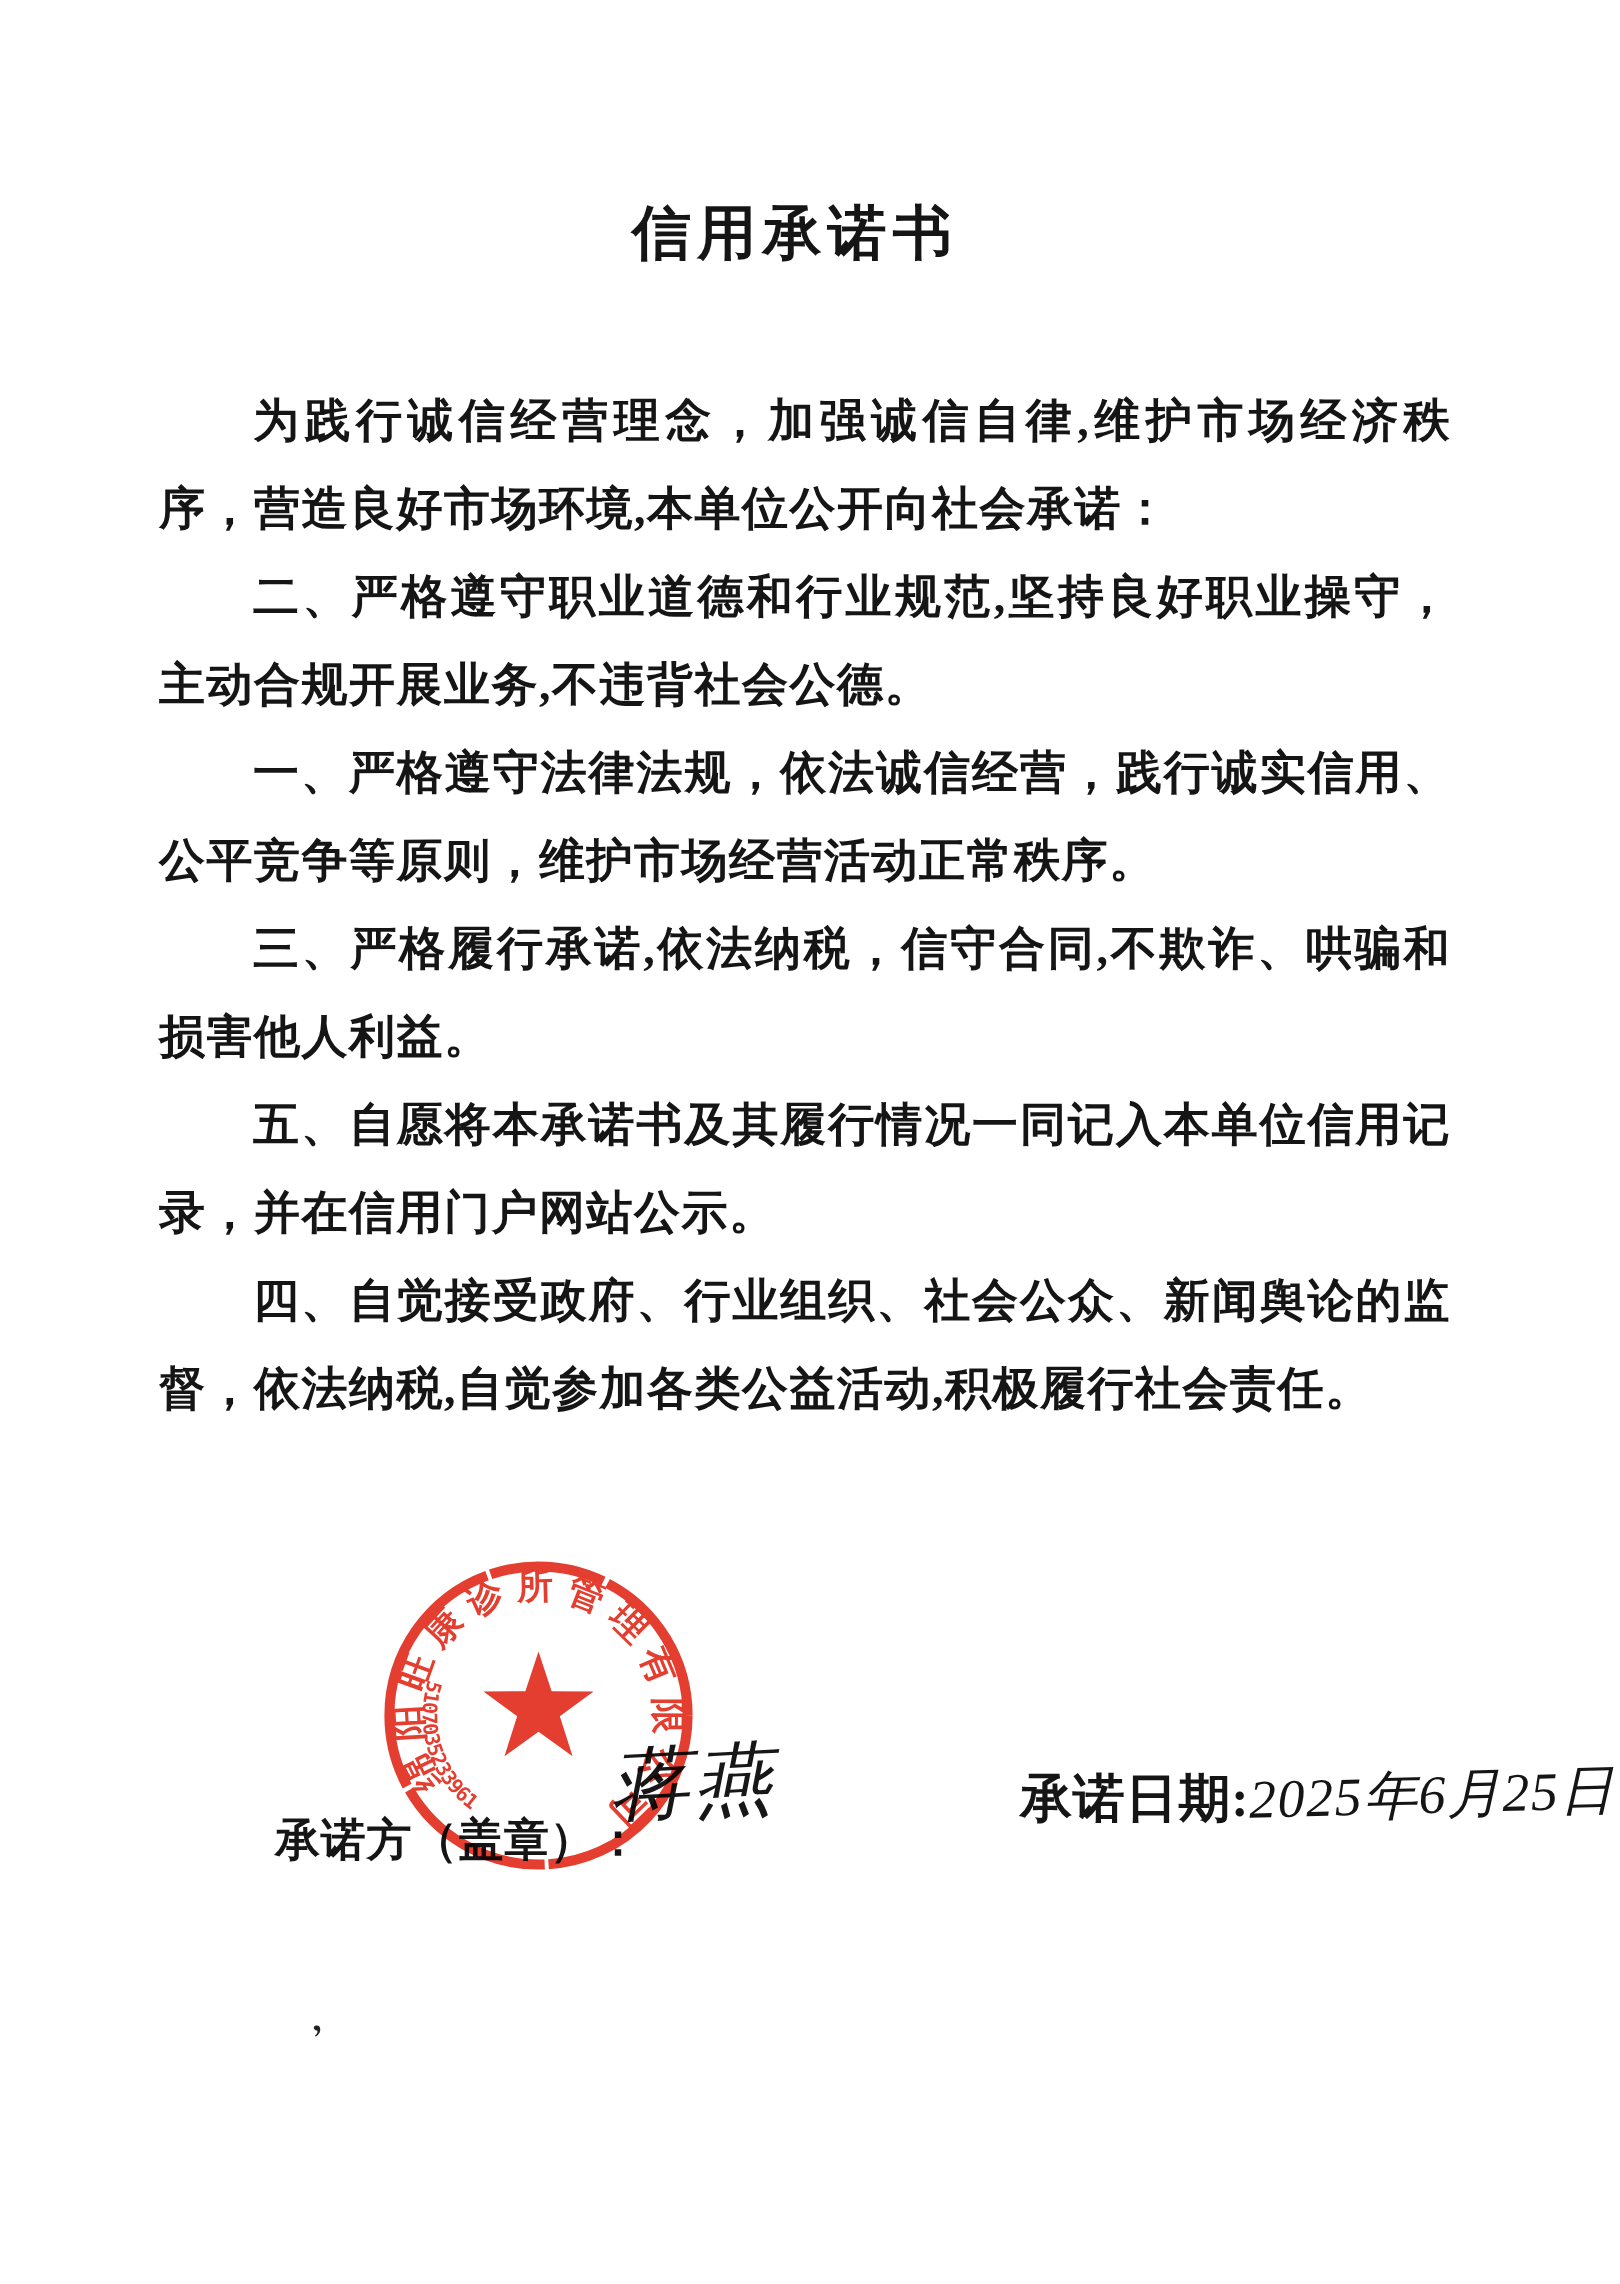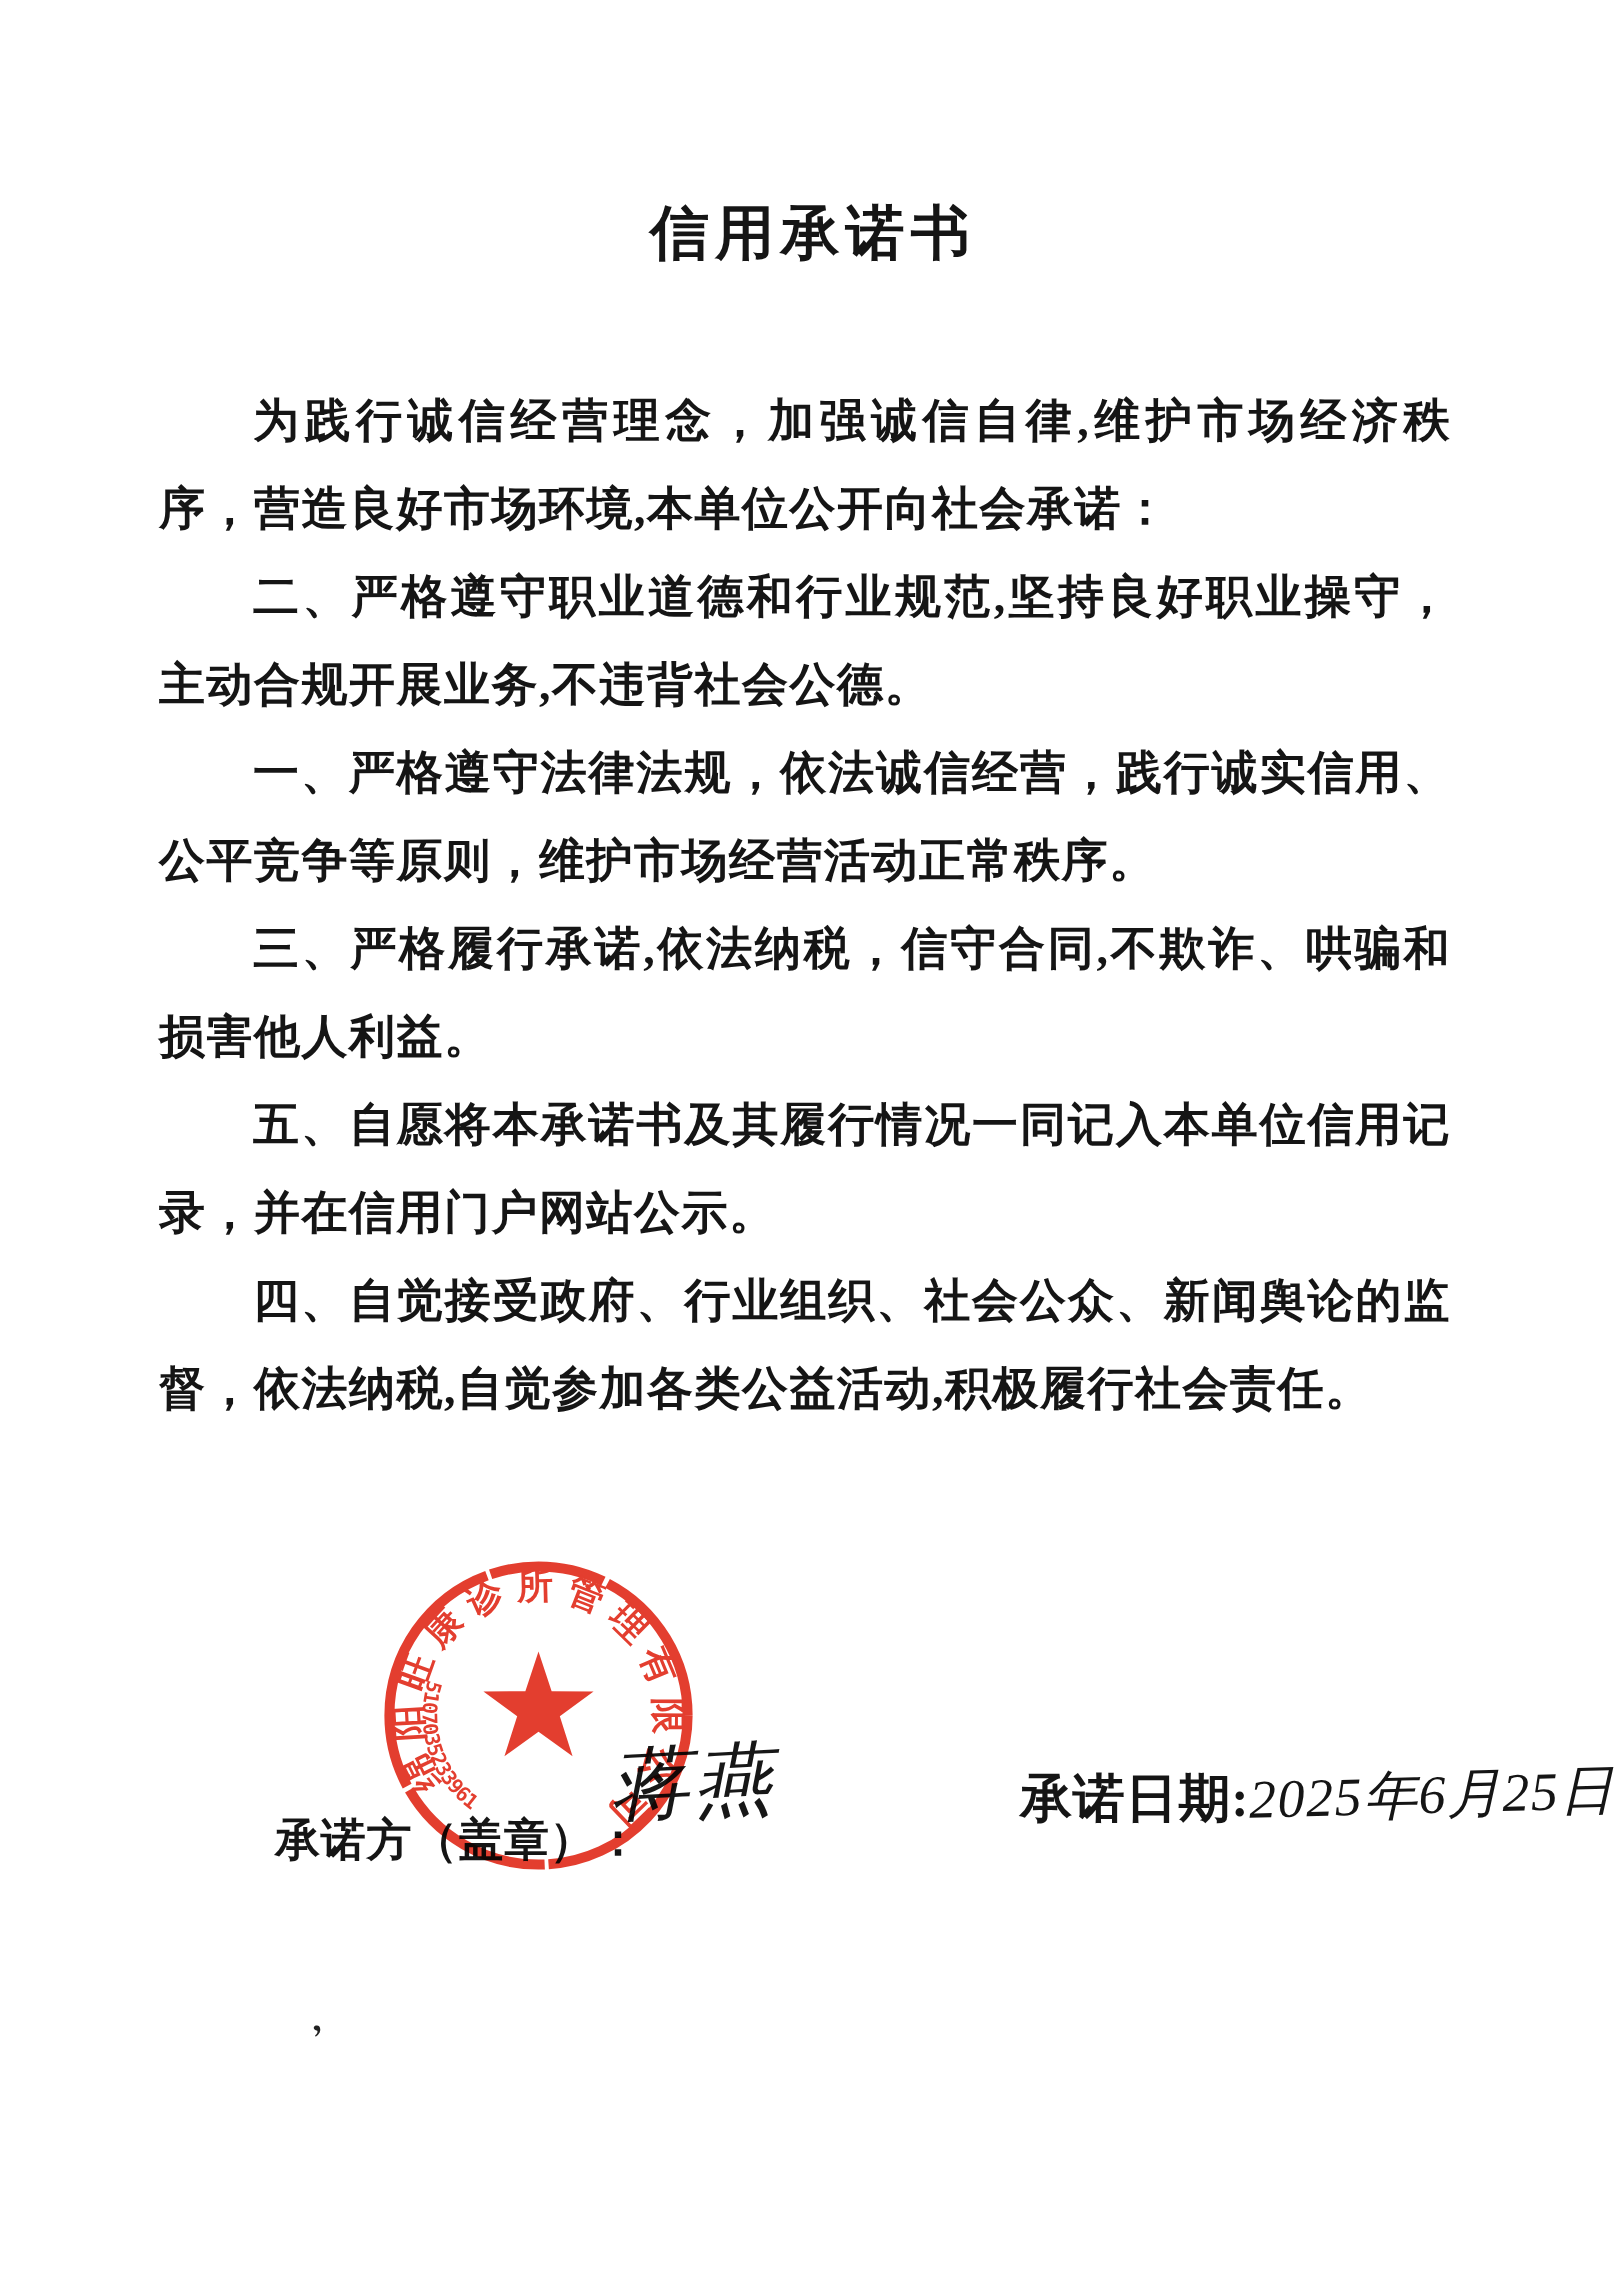--- a/index.html
+++ b/index.html
@@ -20,21 +20,20 @@
     position: absolute;
     top: 194px;
     left: 0;
     width: 1590px;
     margin: 0;
     text-align: center;
     font-size: 59px;
     font-weight: 700;
     letter-spacing: 6.2px;
     font-family: "Liberation Serif", "DejaVu Serif", serif;
-    padding-left: 18px;
   }
   .doc-body {
     position: absolute;
     top: 377px;
     left: 159px;
     width: 1292px;
   }
   .doc-body p {
     margin: 0;
     font-size: 46px;

